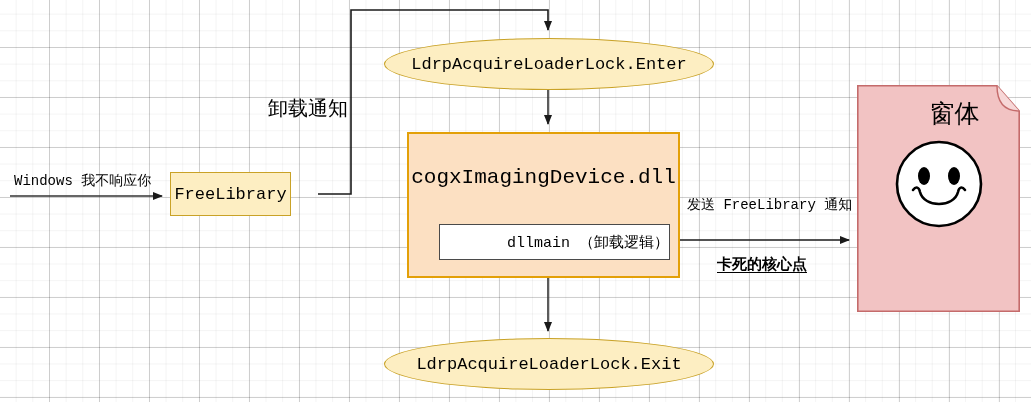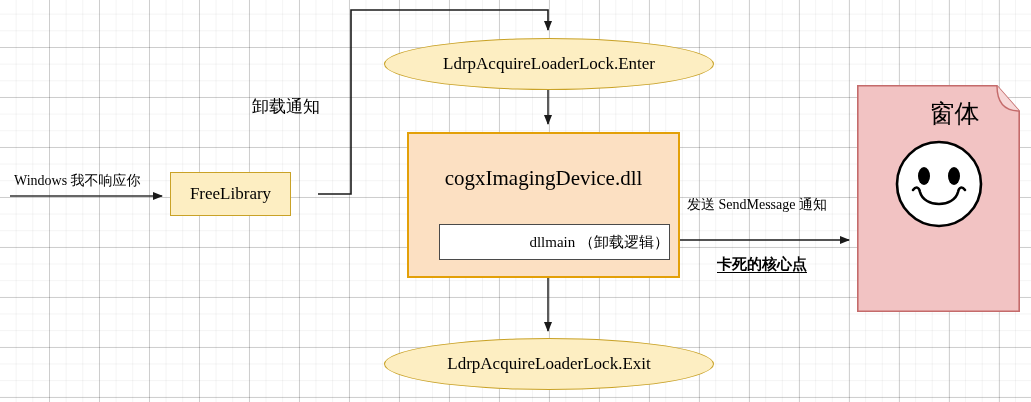--- a/index.html
+++ b/index.html
@@ -18,21 +18,21 @@
       linear-gradient(to bottom, rgba(0,0,0,0.045) 1px, transparent 1px),
       linear-gradient(to right, rgba(0,0,0,0.16) 1px, transparent 1px),
       linear-gradient(to bottom, rgba(0,0,0,0.16) 1px, transparent 1px);
     background-size:
       16.66px 16.66px,
       16.66px 16.66px,
       50px 50px,
       50px 50px;
     background-position: -1px -3px, -1px -3px, -1px -3px, -1px -3px;
     overflow: hidden;
-    font-family: Liberation Serif, serif;
+    font-family: Liberation Mono, monospace;
   }
   #edges {
     position: absolute;
     left: 0; top: 0;
     width: 1031px;
     height: 402px;
     pointer-events: none;
   }
   .node {
     position: absolute;
@@ -115,21 +115,21 @@
     white-space: pre-line;
   }
 
   
   .edge-label {
     position: absolute;
     color: #000;
     white-space: nowrap;
   }
   #label-threadpool { left: 14px; top: 172px; font-size: 14px; }
-  #label-unload     { left: 252px; top: 95px; font-size: 17px; }
+  #label-unload     { left: 268px; top: 95px; font-size: 20px; }
   #label-sendmsg    { left: 687px; top: 196px; font-size: 14px; }
   #label-core {
     left: 717px; top: 255px;
     font-size: 15px;
     font-weight: bold;
     text-decoration: underline;
     text-underline-offset: 3px;
   }
 </style>
 </head>
@@ -195,17 +195,17 @@
       <ellipse cx="29" cy="36" rx="6" ry="9" fill="#000000"></ellipse>
       <ellipse cx="59" cy="36" rx="6" ry="9" fill="#000000"></ellipse>
       <path d="M18,50 C21,46 24,47 25,52 C29,68 59,68 63,52 C64,47 67,46 70,50" fill="none" stroke="#000000" stroke-width="2.6" stroke-linecap="round"></path>
     </svg>
   </div>
 
   <div class="edge-label" id="label-threadpool">Windows 我不响应你</div>
 
   <div class="edge-label" id="label-unload">卸载通知</div>
 
-  <div class="edge-label" id="label-sendmsg">发送 SendMessage 通知</div>
+  <div class="edge-label" id="label-sendmsg">发送 FreeLibrary 通知</div>
 
   <div class="edge-label" id="label-core">卡死的核心点</div>
 
 </div>
 
 </body></html>

